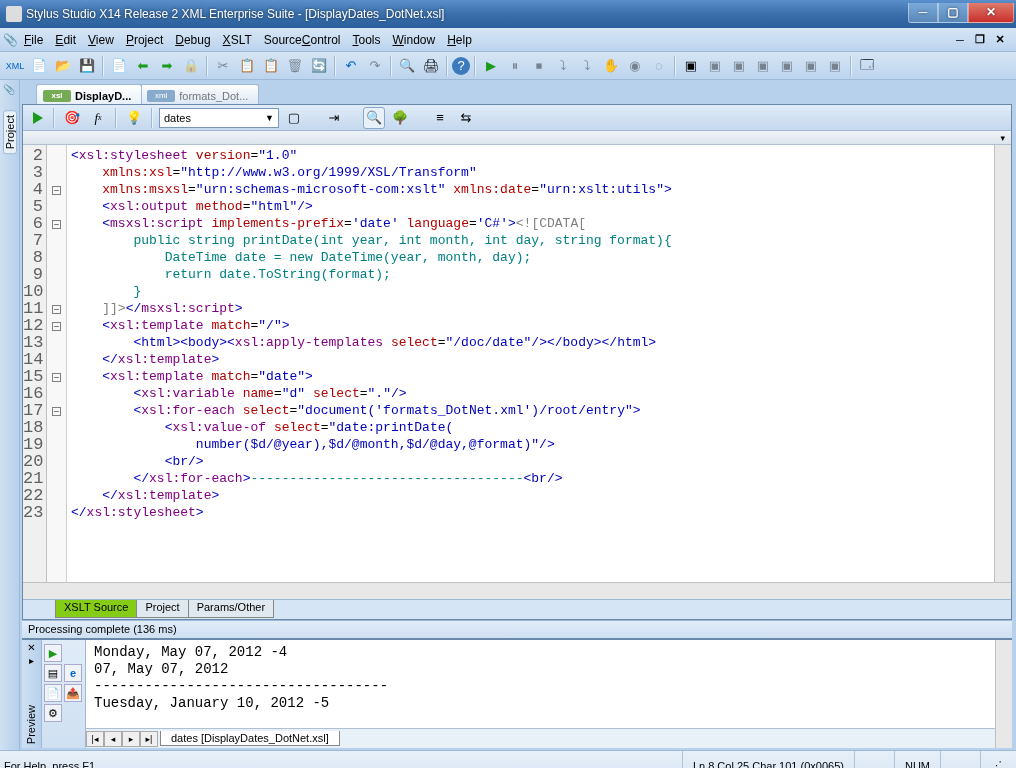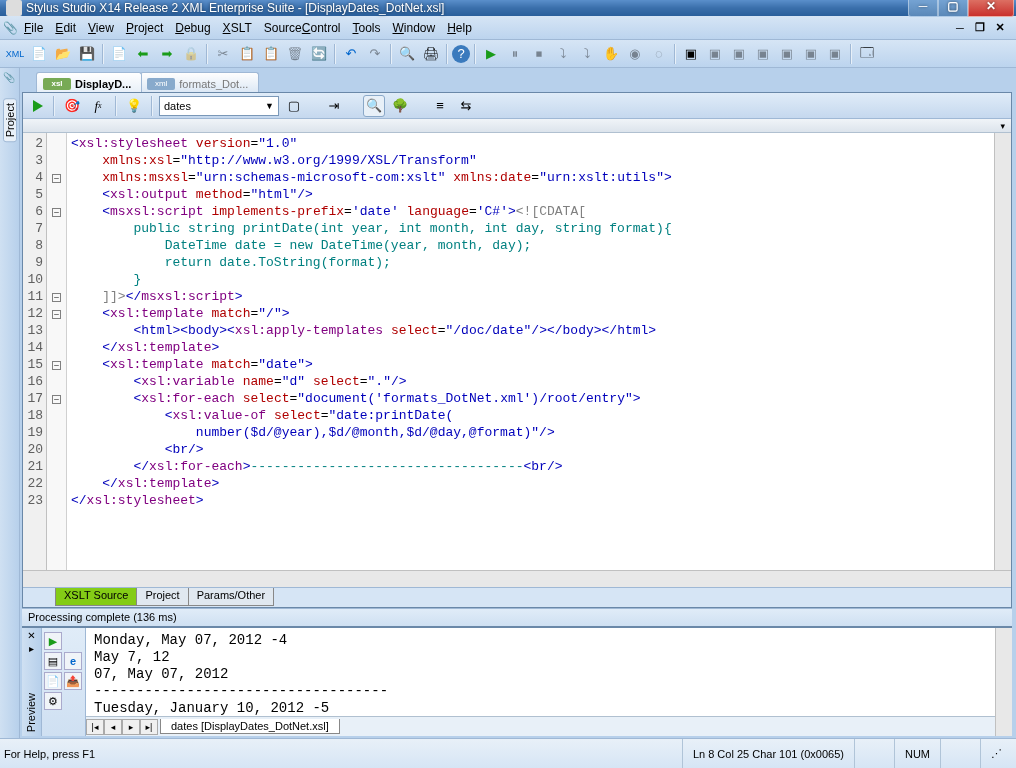--- a/index.html
+++ b/index.html
@@ -1,17 +1,17 @@
 <!DOCTYPE html>
 <html><head>
 <meta charset="utf-8">
 <style>
 * { margin: 0; padding: 0; box-sizing: border-box; }
 body { font-family: "Segoe UI", Tahoma, sans-serif; font-size: 12px; background: #fff; overflow: hidden; width: 1016px; height: 768px; }
-.titlebar { height: 16px; background: linear-gradient(to bottom, #5a8fcb 0%, #3a6fab 50%, #2a5f9b 100%); display: flex; align-items: center; padding: 0 2px 0 6px; color: #fff; text-shadow: 0 0 3px rgba(0,0,0,.6); }
+.titlebar { height: 28px; background: linear-gradient(to bottom, #5a8fcb 0%, #3a6fab 50%, #2a5f9b 100%); display: flex; align-items: center; padding: 0 2px 0 6px; color: #fff; text-shadow: 0 0 3px rgba(0,0,0,.6); }
 .app-icon { width: 16px; height: 16px; background: #ddd; margin-right: 4px; border-radius: 2px; }
 .titlebar .title { flex: 1; font-size: 12px; }
 .win-btn { width: 30px; height: 20px; margin-top: -3px; display: flex; align-items: center; justify-content: center; border: 1px solid rgba(255,255,255,.4); border-top: none; background: linear-gradient(to bottom, #7aa8d8, #5a88b8); font-family: Arial; font-weight: bold; }
 .win-btn.min { border-radius: 0 0 0 3px; }
 .win-btn.close { background: linear-gradient(to bottom, #e07b6d, #c9302c); width: 46px; border-radius: 0 0 3px 0; }
 .menubar { height: 24px; background: linear-gradient(to bottom, #d6e5f5, #bcd4ee); display: flex; align-items: center; padding: 0 4px; border-bottom: 1px solid #9fb8d5; }
 .attach-icon { width: 14px; color: #5a7a9a; display: flex; align-items: center; justify-content: center; }
 .menu-item { padding: 2px 6px; cursor: default; }
 .menu-item u { text-decoration: underline; }
 .mdi-controls { margin-left: auto; display: flex; gap: 4px; padding-right: 4px; }
@@ -30,21 +30,21 @@
 .doc-tab.inactive { color: #777; }
 .doc-tab .ticon { width: 28px; height: 12px; background: #5b8; border-radius: 2px; font-size: 8px; display: flex; align-items: center; justify-content: center; color: #fff; }
 .editor-wrap { flex: 1; display: flex; flex-direction: column; border: 1px solid #6a88a8; background: #fff; min-height: 0; }
 .editor-toolbar { height: 26px; background: linear-gradient(to bottom, #e0ecf8, #c5d8ee); border-bottom: 1px solid #9fb8d5; display: flex; align-items: center; padding: 0 6px; gap: 4px; }
 .play { width: 0; height: 0; border-left: 10px solid #1a9c1a; border-top: 6px solid transparent; border-bottom: 6px solid transparent; margin: 0 4px; }
 .combo { height: 20px; width: 120px; border: 1px solid #7a98b8; background: #fff; font-size: 11px; padding: 0 4px; display: flex; align-items: center; justify-content: space-between; }
 .combo .arr { font-size: 9px; }
 .ruler { height: 14px; background: linear-gradient(to bottom, #f0f4f8, #dce4ec); border-bottom: 1px solid #b0c0d0; position: relative; }
 .ruler .mark { position: absolute; right: 6px; top: 2px; font-size: 9px; }
 .code-area { flex: 1; display: flex; min-height: 0; overflow: hidden; }
-.gutter { width: 24px; background: #f0f0f0; border-right: 1px solid #c0c0c0; font-family: "Courier New", monospace; font-size: 13px; color: #606060; text-align: right; padding: 2px 3px 0 0; line-height: 17px; }
+.gutter { width: 24px; background: #f0f0f0; border-right: 1px solid #c0c0c0; font-family: "Courier New", monospace; font-size: 17px; color: #606060; text-align: right; padding: 2px 3px 0 0; line-height: 17px; }
 .fold { width: 20px; border-right: 1px solid #d0d0d0; background: #f8f8f8; font-family: monospace; font-size: 10px; color: #505050; padding-top: 2px; line-height: 17px; text-align: center; }
 .fold .fb { width: 9px; height: 9px; border: 1px solid #808080; display: inline-flex; align-items: center; justify-content: center; font-size: 9px; line-height: 7px; }
 .code { flex: 1; font-family: "Courier New", monospace; font-size: 13px; line-height: 17px; padding: 2px 0 0 4px; white-space: pre; overflow: hidden; }
 .vscroll { width: 17px; background: #e8e8e8; border-left: 1px solid #c0c0c0; }
 .hscroll { height: 17px; background: #e8e8e8; border-top: 1px solid #c0c0c0; }
 .c-tag { color: #0000bb; }
 .c-attr { color: #b00000; }
 .c-str { color: #0000bb; }
 .c-txt { color: #008080; }
 .c-cd { color: #808080; }
@@ -270,21 +270,20 @@
           <span class="pbtn">📄</span>
           <span class="pbtn">📤</span>
         </div>
         <div class="row">
             <span class="pbtn">⚙</span>
           </div>
       </div>
       <div class="pv-content">
         <div class="pv-body" id="pvbody">
             <div>Monday, May 07, 2012 -4</div>
-            <div>May 7, 12</div>
             <div>07, May 07, 2012</div>
             <div>-----------------------------------</div>
             <div>Tuesday, January 10, 2012 -5</div>
           </div>
         <div class="pv-tabs">
           <span class="pv-nav">|◂</span>
           <span class="pv-nav">◂</span>
           <span class="pv-nav">▸</span>
           <span class="pv-nav">▸|</span>
           <span class="pv-tab">dates [DisplayDates_DotNet.xsl]</span>

